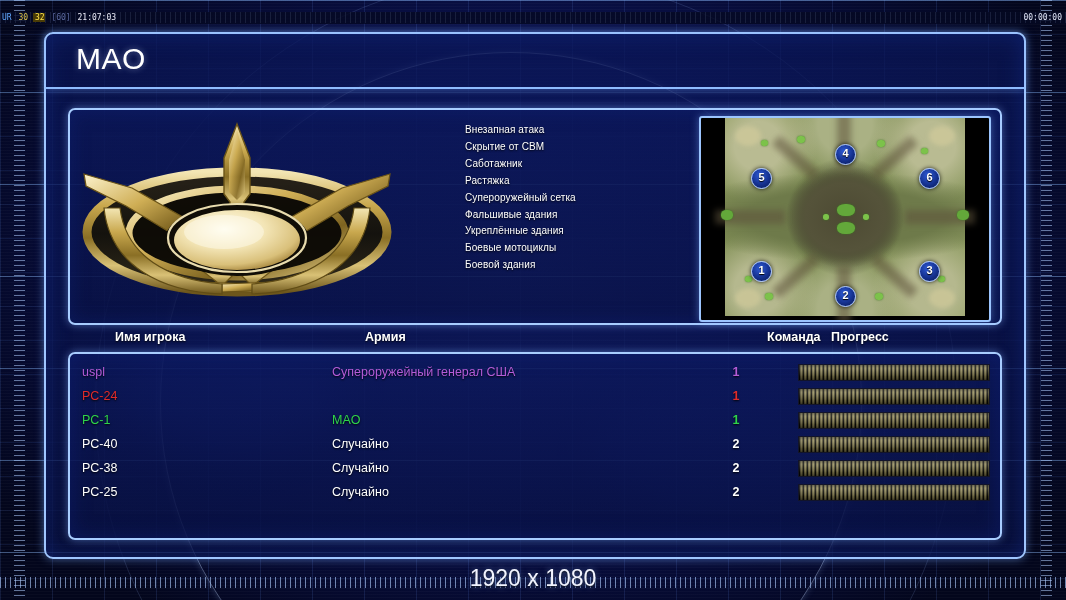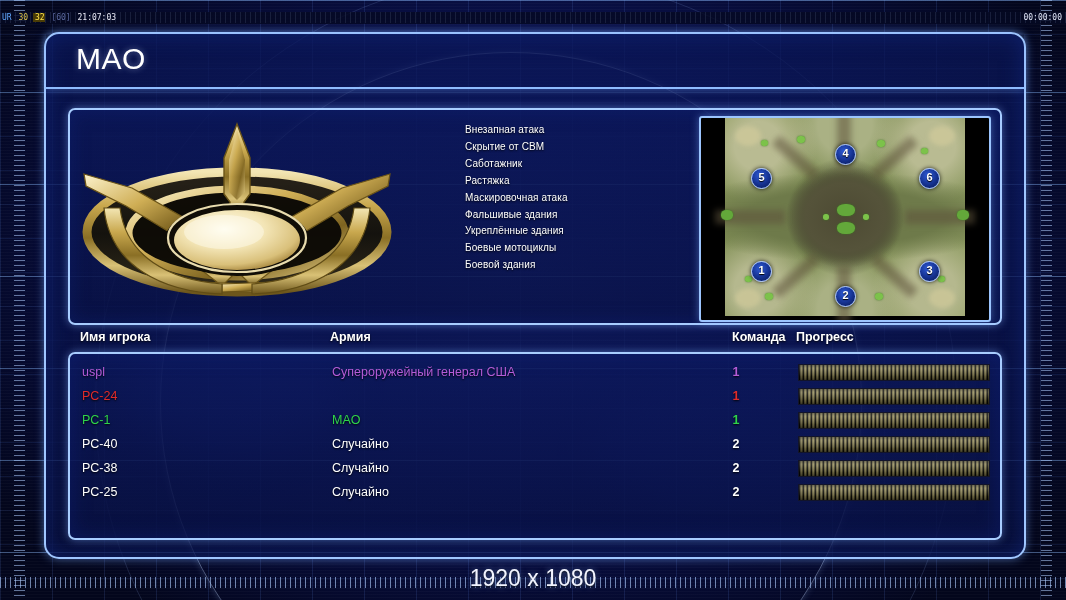--- a/index.html
+++ b/index.html
@@ -76,21 +76,21 @@
   .c-n1{color:#d8c04a;}
   .c-n2{color:#ffe24a;background:#4a3c06;}
   .c-br{color:#5c6aa0;}
   .c-clock{color:#e9e9f5;}
   #topclock{position:absolute;right:4px;top:0;color:#dfe4f5;font-size:8px;line-height:12px;
     font-family:"DejaVu Sans Mono","Liberation Mono",monospace;padding-left:12px;}
 
   
   #panel{
     position:absolute;left:44px;top:32px;width:978px;height:523px;
-    border:2px solid #9fc6ff;border-radius:15px;
+    border:2px solid #9fc6ff;border-radius:9px;
     box-shadow:0 0 10px rgba(120,170,255,.55), inset 0 0 22px rgba(20,45,140,.55);
     background:linear-gradient(180deg, rgba(10,22,86,.74) 0%, rgba(8,16,64,.70) 100%);
     z-index:20;
   }
   #title-area{
     position:absolute;left:0;top:0;width:100%;height:53px;
     border-bottom:2px solid #8fbcff;
     box-shadow:0 1px 7px rgba(120,170,255,.4);
   }
   #page-title{
@@ -151,21 +151,21 @@
     box-shadow:0 0 4px rgba(0,0,0,.85);
     text-shadow:0 1px 1px #000;
   }
 
   
   #list-headers{
     position:absolute;left:22px;top:296px;width:930px;height:22px;
     font-size:12.5px;font-weight:bold;color:#ffffff;
     text-shadow:0 1px 2px rgba(0,0,0,.85);
   }
-  #list-headers span{position:absolute;top:0;}
+  #list-headers span{position:absolute;top:0;margin-left:35px;}
   .col-name{left:12px;}
   .col-army{left:262px;}
   .col-team{left:645px;padding-left:19px;}
   .col-prog{left:728px;}
 
   #list-panel{
     position:absolute;left:22px;top:318px;width:930px;height:184px;
     border:2px solid #a8cdff;border-radius:7px;
     box-shadow:0 0 9px rgba(130,175,255,.5), inset 0 0 20px rgba(14,32,118,.55);
     background:linear-gradient(180deg, rgba(13,26,98,.55), rgba(9,18,70,.5));
@@ -291,21 +291,21 @@
           <ellipse cx="155" cy="124" rx="63" ry="30" fill="url(#disc)"></ellipse>
           <ellipse cx="142" cy="116" rx="40" ry="17" fill="#fffdf2" opacity=".45"></ellipse>
         </svg>
       </div>
 
       <div id="abilities">
         <div>Внезапная атака</div>
         <div>Скрытие от СВМ</div>
         <div>Саботажник</div>
         <div>Растяжка</div>
-        <div>Маскировочная атака</div>
+        <div>Супероружейный сетка</div>
         <div>Фальшивые здания</div>
         <div>Укреплённые здания</div>
         <div>Боевые мотоциклы</div>
         <div>Боевой здания</div>
       </div>
 
       <div id="minimap-frame">
         <div id="minimap">
           <div class="mm-road" style="left:-10px;top:92px;width:70px;height:14px;"></div>
           <div class="mm-road" style="right:-10px;top:92px;width:70px;height:14px;"></div>

